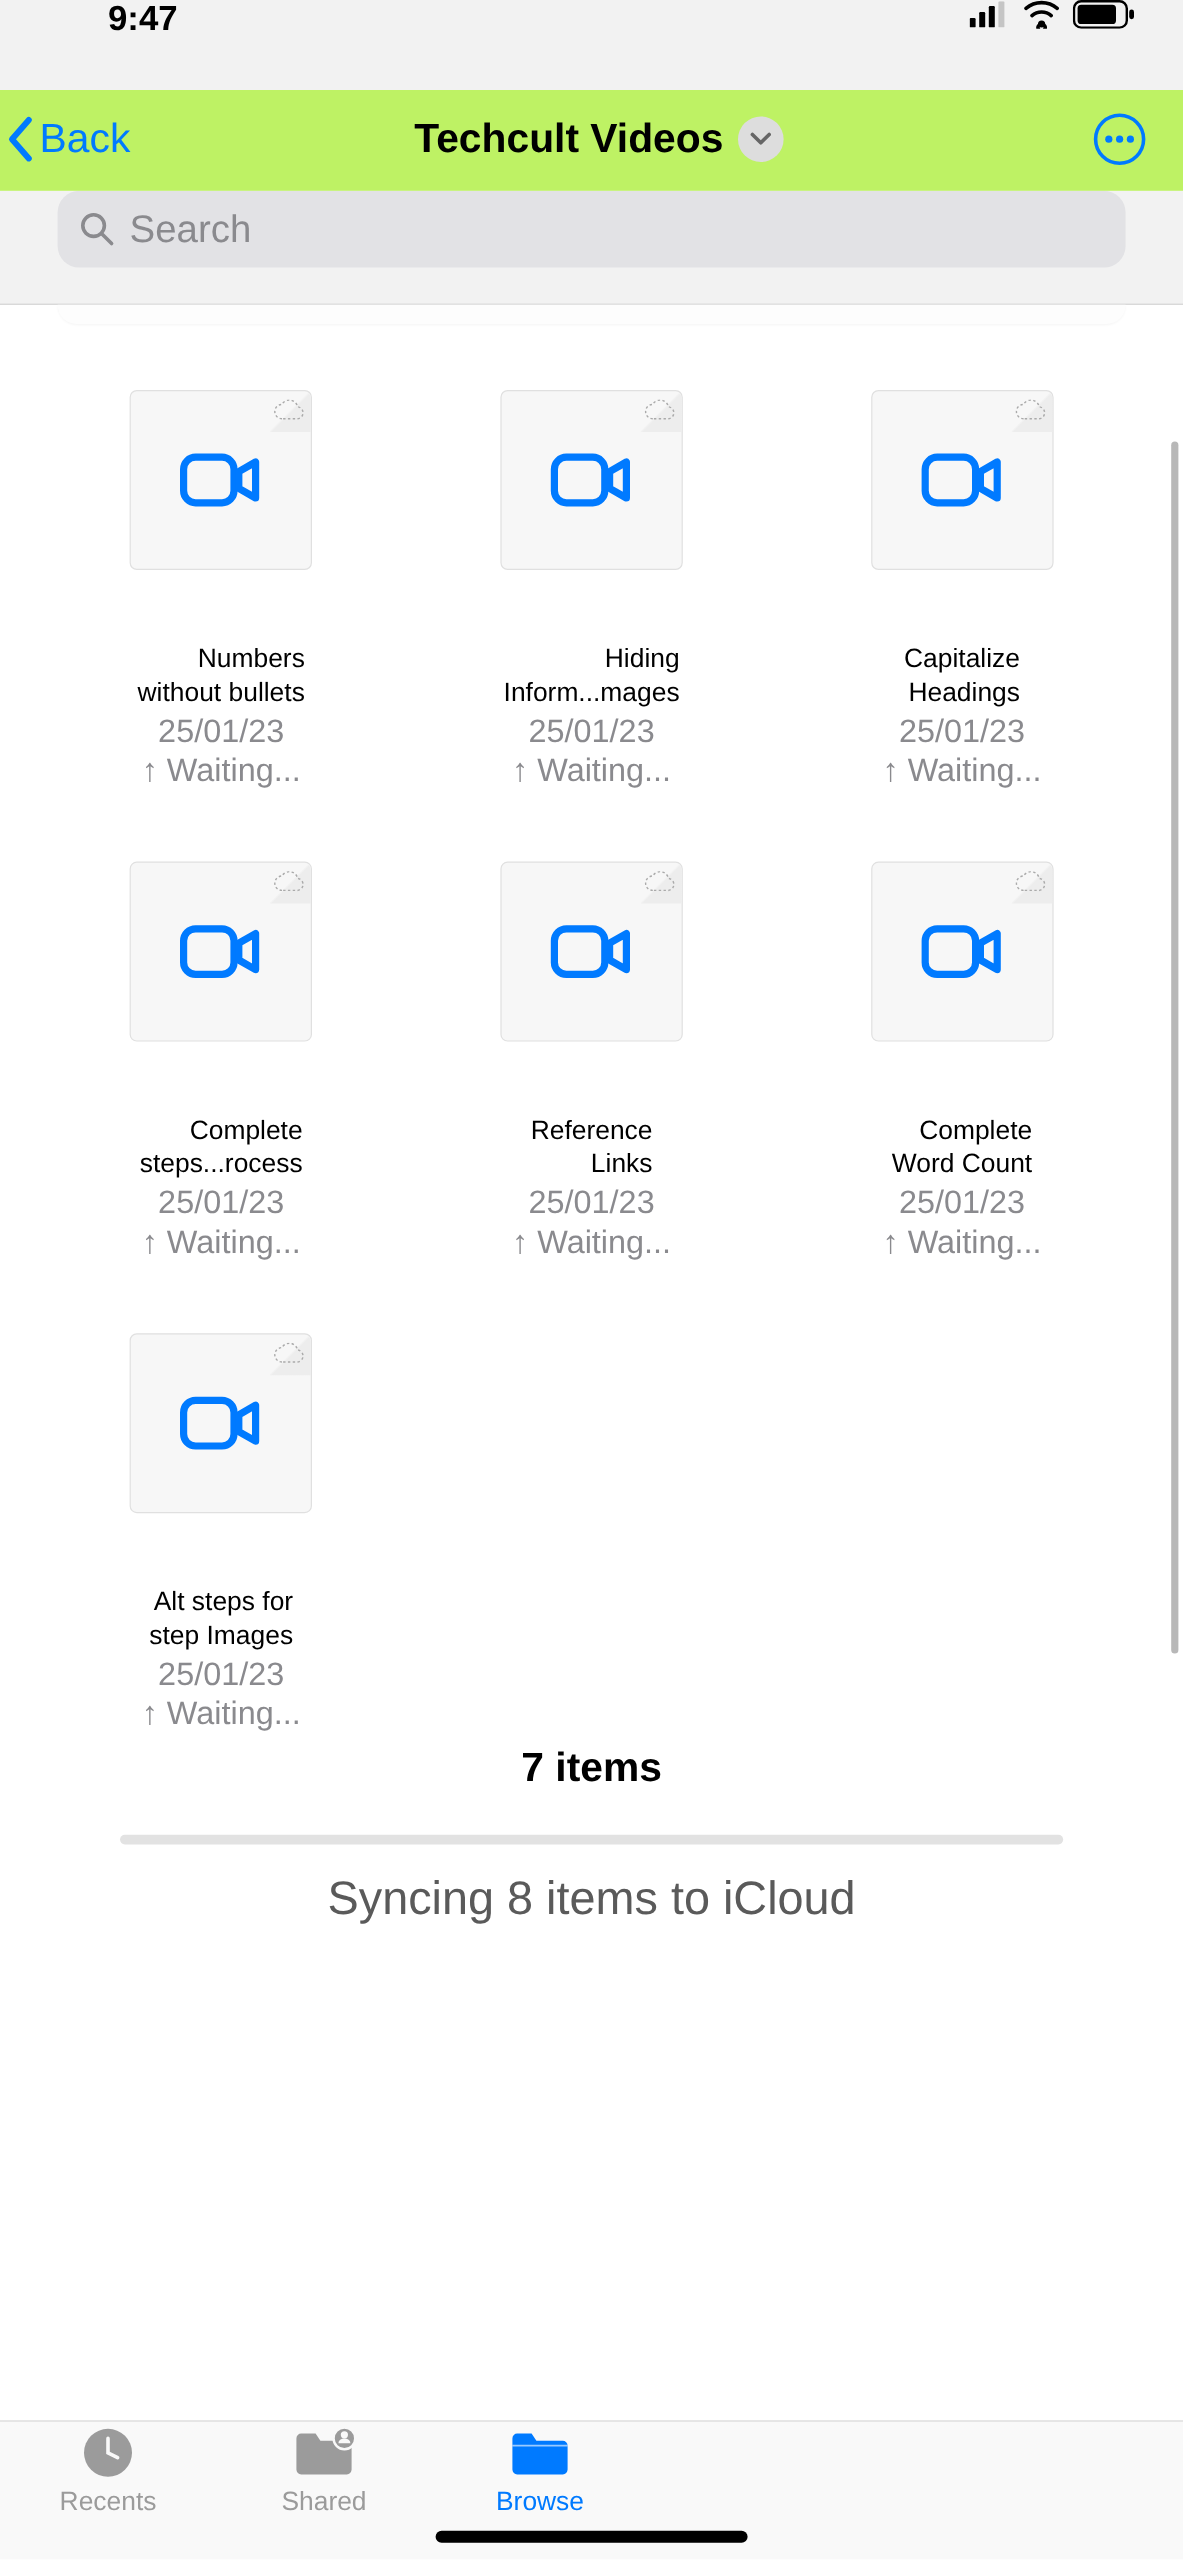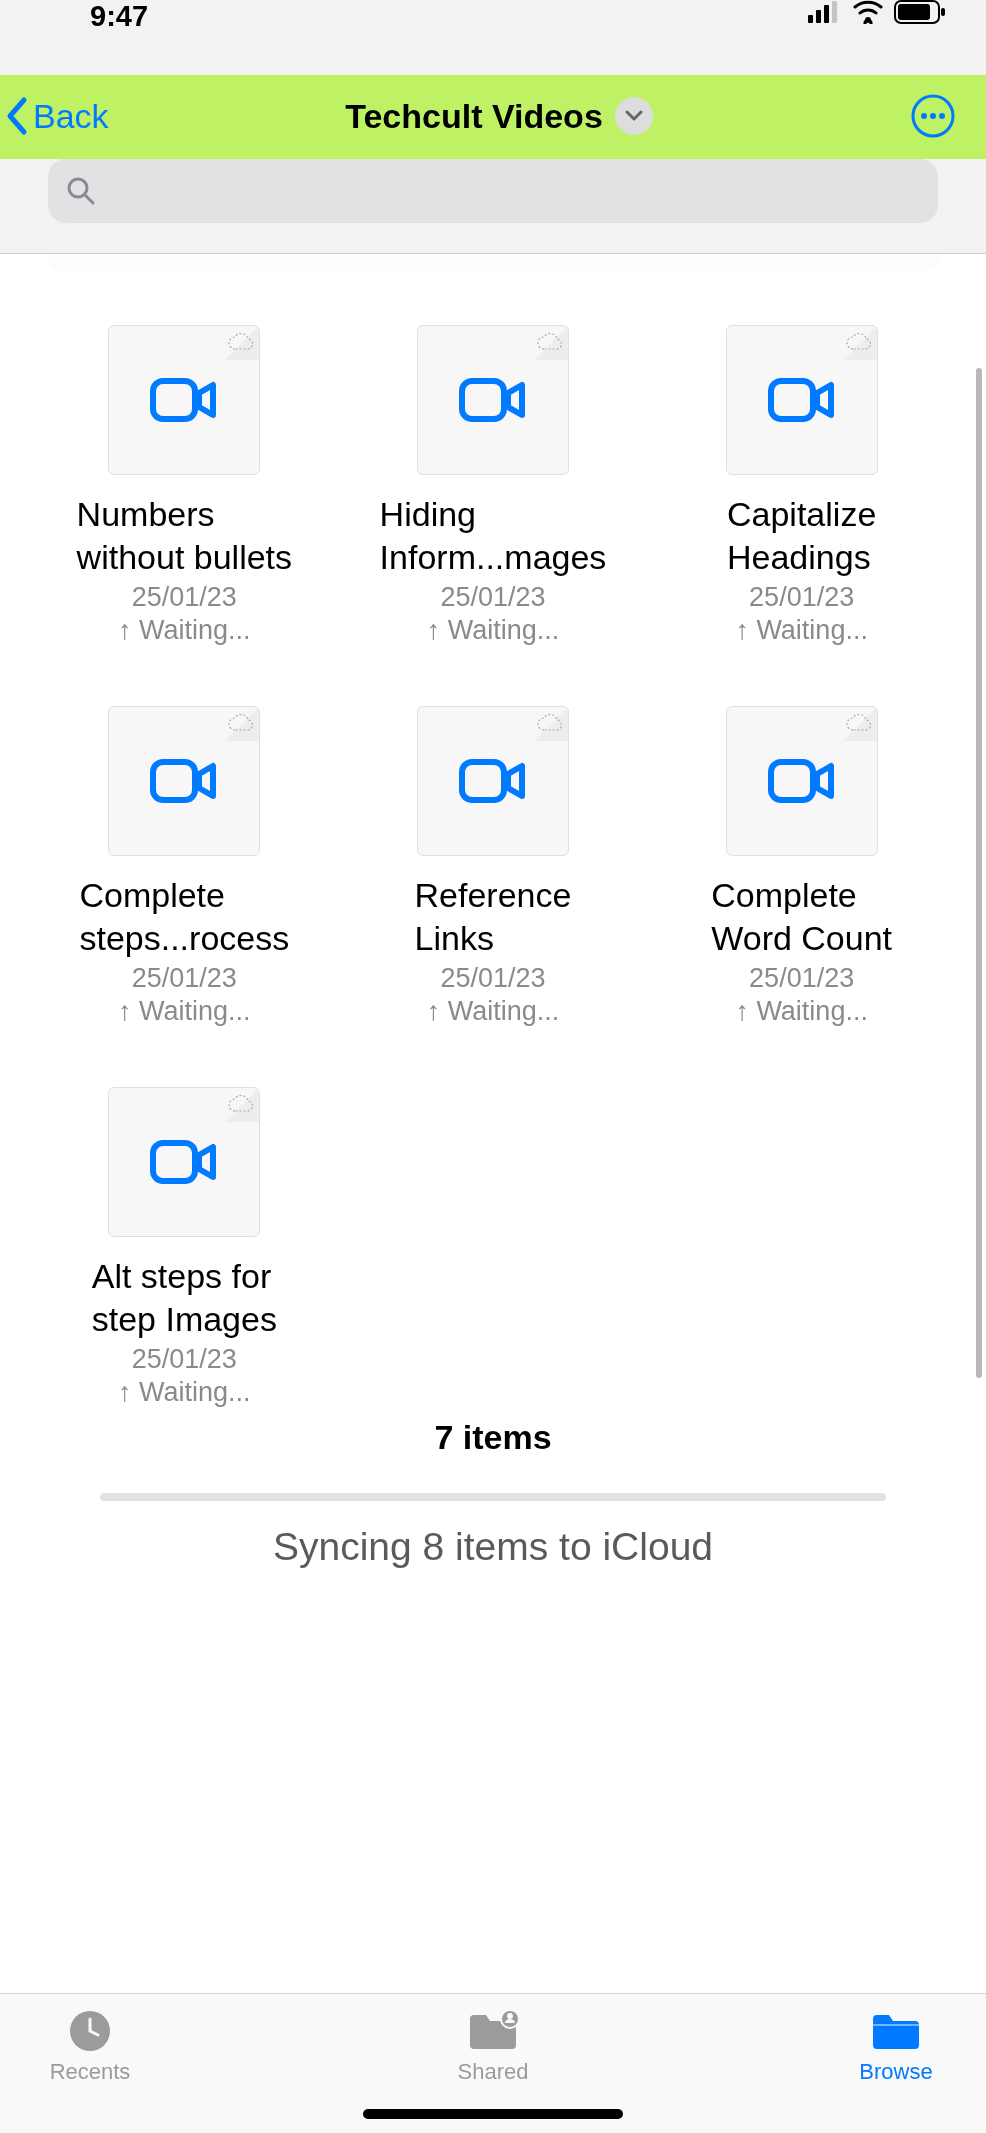--- a/index.html
+++ b/index.html
@@ -157,24 +157,25 @@
       height: 34px;
       background: linear-gradient(135deg, transparent 48%, #ededed 52%);
       border-top-right-radius: 6px;
     }
     .cloud-dotted {
       position: absolute;
       top: 7px;
       right: 5px;
     }
     .file-name {
-      font-size: 34px;
-      text-align: left;
+      font-size: 22px;
+      text-align: right;
       line-height: 1.25;
       max-width: 240px;
+      margin-top: 42px;
     }
     .file-date {
       font-size: 27px;
       color: #8a8a8e;
       margin-top: 4px;
     }
     .file-status {
       font-size: 27px;
       color: #8a8a8e;
       margin-top: 2px;
@@ -203,27 +204,27 @@
       color: #5a5a5a;
       margin-top: 24px;
     }
     
     
     .tab-bar {
       position: absolute;
       bottom: 0;
       left: 0;
       right: 0;
-      height: 140px;
+      height: 116px;
       background: #f9f9f9;
       border-top: 1px solid #d8d8d8;
       display: flex;
-      justify-content: space-between;
+      justify-content: flex-start;
       align-items: flex-start;
-      padding-top: 15px;
+      padding-top: 4px;
     }
     .tab-item {
       display: flex;
       flex-direction: column;
       align-items: center;
       gap: 6px;
       width: 180px;
     }
     .tab-label {
       font-size: 22px;
@@ -302,20 +303,21 @@
     </svg>
   </div>
 </div>
 
 <div class="search-wrap">
   <div class="search-bar">
     <svg width="30" height="30" viewBox="0 0 30 30">
       <circle cx="12" cy="12" r="9" stroke="#8a8a8e" stroke-width="3" fill="none"></circle>
       <line x1="19" y1="19" x2="27" y2="27" stroke="#8a8a8e" stroke-width="3" stroke-linecap="round"></line>
     </svg>
+    <input class="search-input" placeholder="Search" style="">
   </div>
 </div>
 
 <div class="header-shadow"></div>
 <div class="sliver"></div>
 
 <div class="file-grid">
 
   <div class="file-item">
     <div class="file-thumb">

